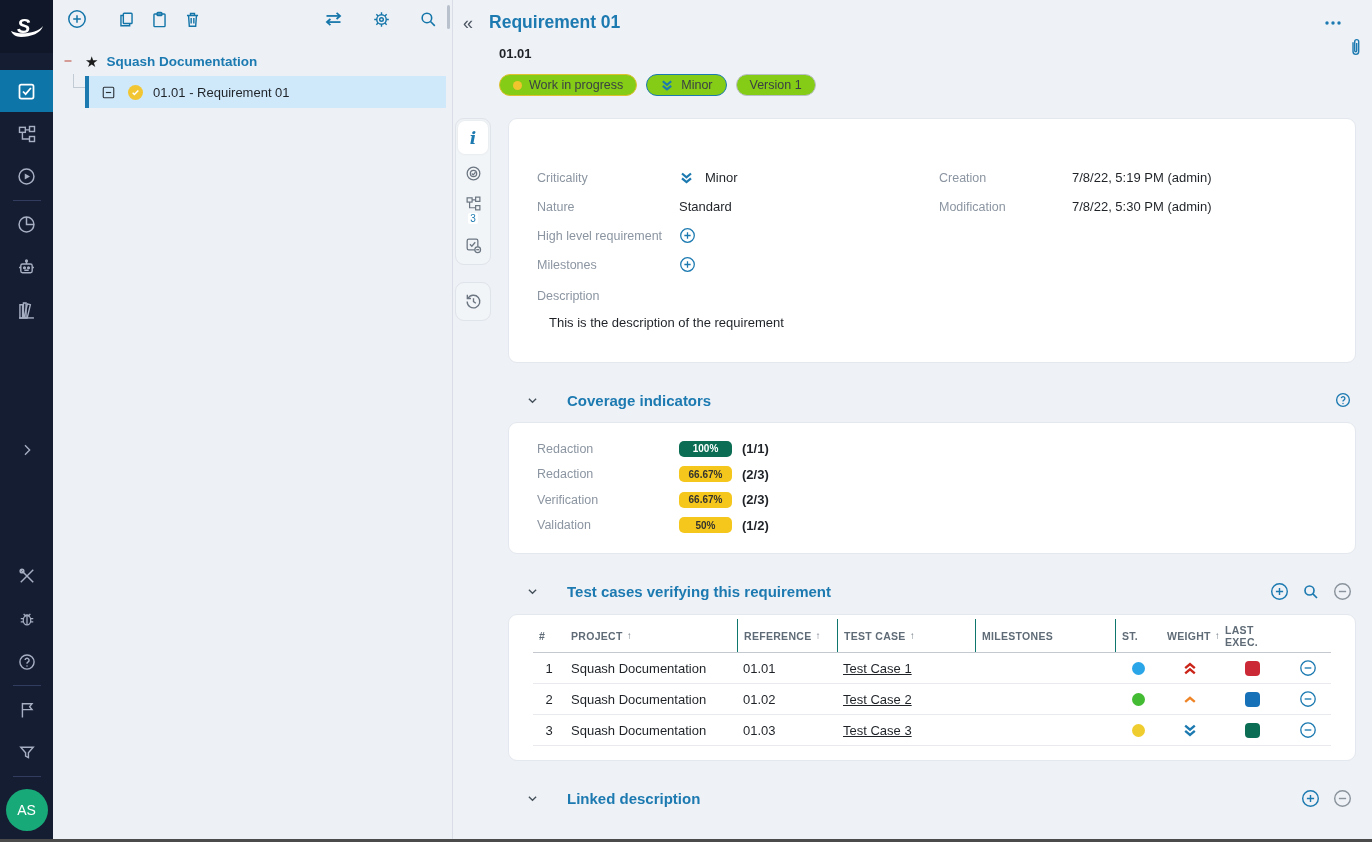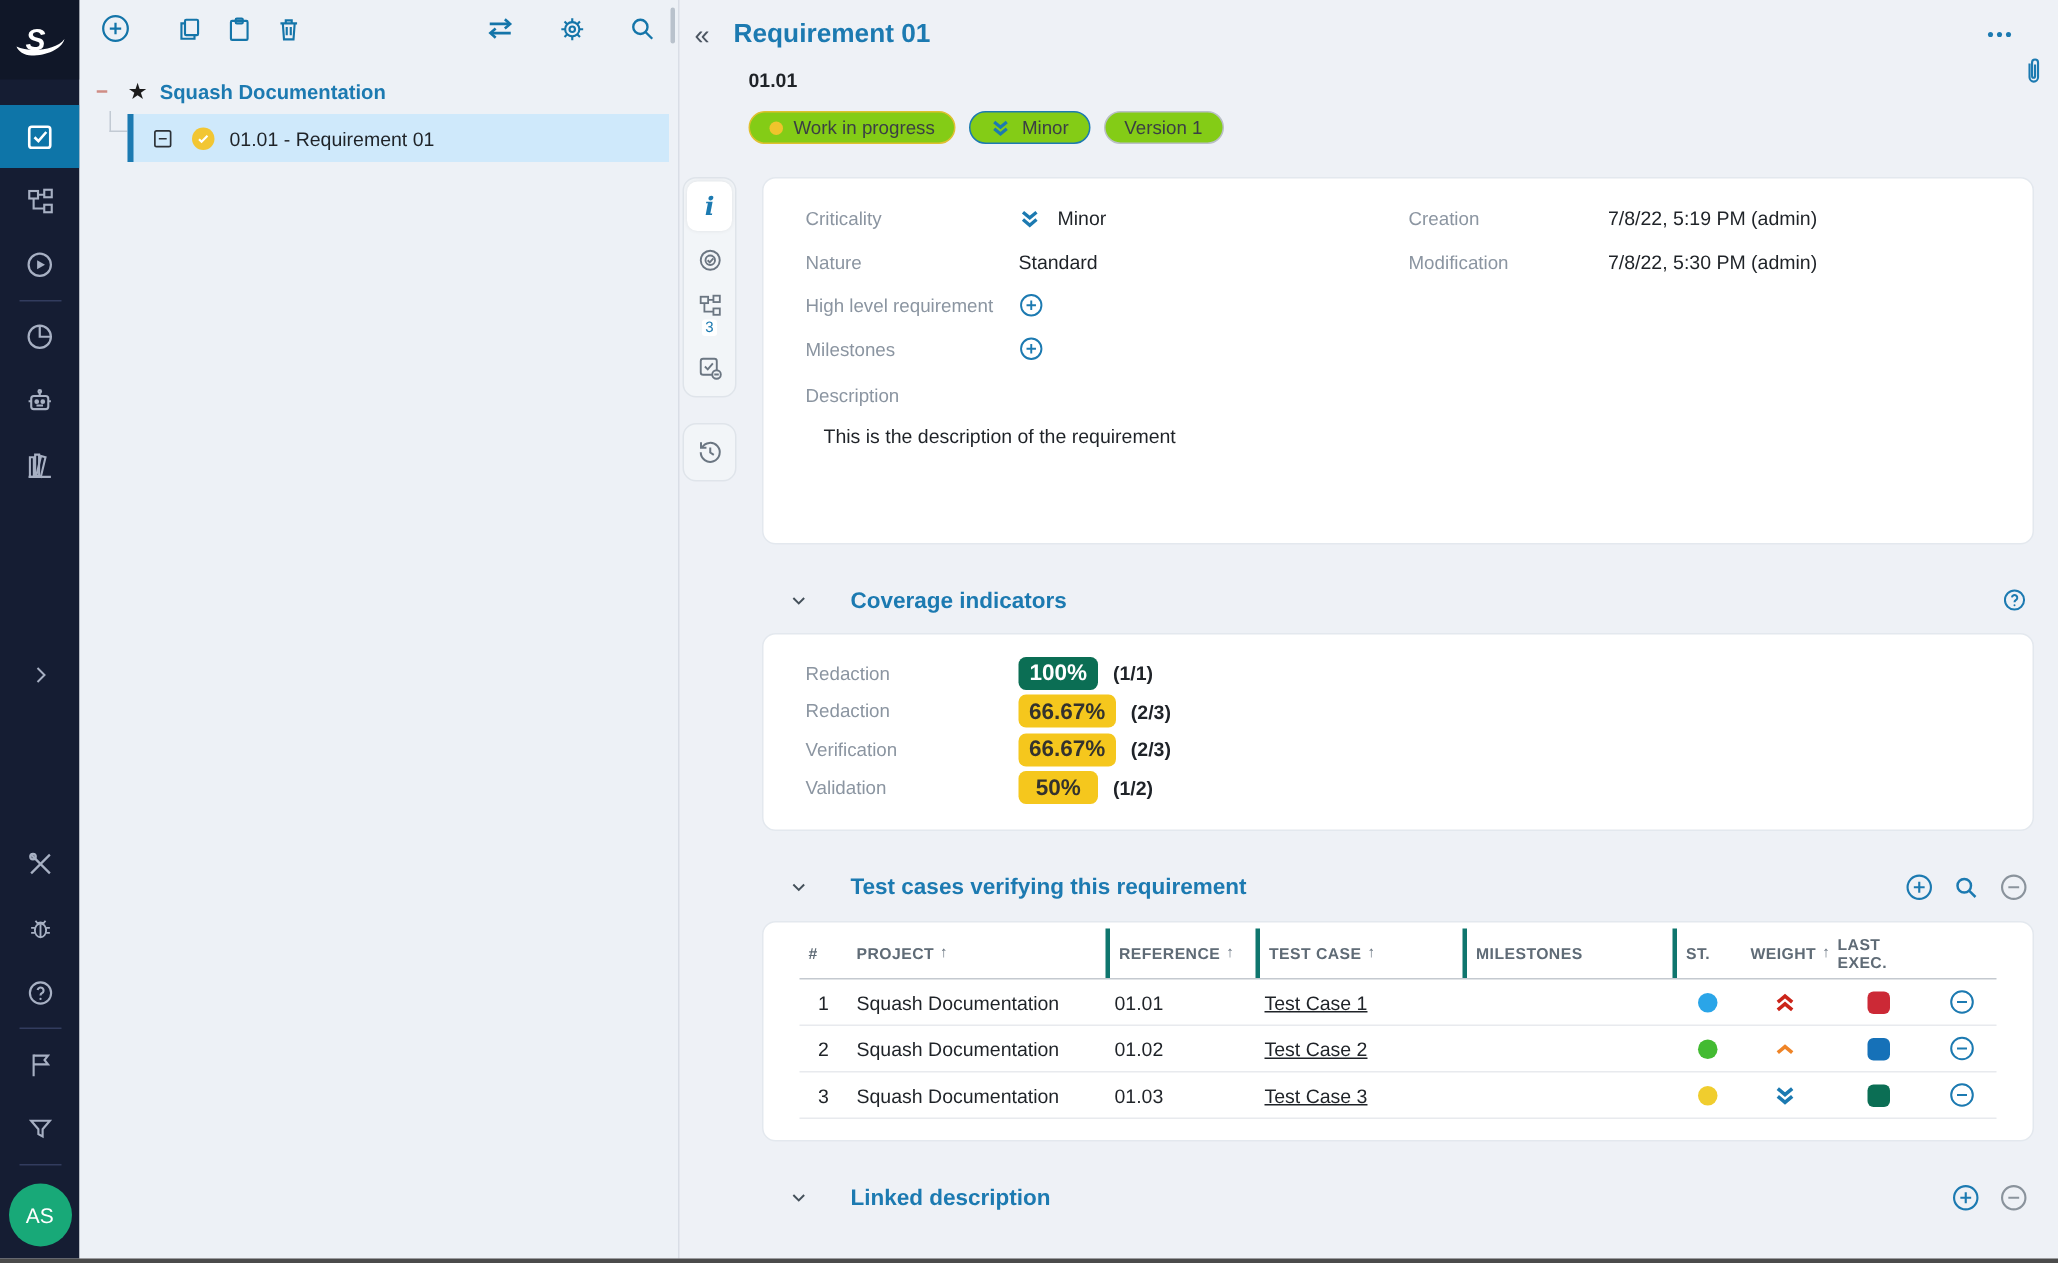--- a/index.html
+++ b/index.html
@@ -63,49 +63,49 @@
   .tab { width:30px; height:33px; border-radius:7px; display:flex; flex-direction:column; align-items:center; justify-content:center; color:#6b7682; cursor:pointer; }
   .tab.active { background:#ffffff; color:#1c7ab1; box-shadow:0 0 3px rgba(0,0,0,.08); }
   .info-glyph { font-weight:800; font-size:17px; font-family:"DejaVu Serif", serif; font-style:italic; }
   .tab-count { font-size:10px; color:#1c7ab1; background:#fff; line-height:1.1; padding:0 2px; margin-top:1px; border-radius:2px; }
 
   .cards { flex:1; margin-left:17px; padding-bottom:4px; }
   .card { background:#fff; border:1px solid #e3e8ee; border-radius:9px; }
 
   
   .info-card { height:245px; padding:12px 28px 0; display:flex; flex-direction:column; }
-  .info-cols { display:flex; }
+  .info-cols { display:flex;margin-top:32px; }
   .info-left { width:402px; flex:none; }
   .f-row { display:flex; align-items:center; height:29px; }
   .f-label { width:142px; flex:none; color:#8b95a1; font-size:12.5px; }
   .f-icon { width:26px; display:flex; align-items:center; }
   .f-value { color:#1f2328; }
   .audit-label { width:133px; flex:none; color:#8b95a1; font-size:12.5px; }
   .desc-label { color:#8b95a1; font-size:12.5px; margin-top:10px; }
   .desc-text { margin-top:12px; margin-left:12px; color:#1f2328; }
 
   
   .section-head { display:flex; align-items:center; margin:28px 2px 13px 18px; }
   .section-title { color:#1c7ab1; font-size:15px; font-weight:700; margin-left:28px; }
   .head-icons { margin-left:auto; display:flex; align-items:center; gap:13px; margin-right:2px; }
   .icon-btn { display:flex; cursor:pointer; }
 
   
   .cov-card { padding:13px 28px 15px; }
   .cov-row { display:flex; align-items:center; height:25.5px; }
   .cov-label { width:142px; flex:none; color:#8b95a1; font-size:12.5px; }
-  .cov-badge { min-width:53px; text-align:center; font-weight:700; border-radius:5px; padding:2.5px 7px; font-size:15px; }
+  .cov-badge { min-width:53px; text-align:center; font-weight:700; border-radius:5px; padding:2.5px 7px; font-size:10px; }
   .cov-count { margin-left:10px; font-weight:700; color:#1f2328; }
 
   
   .tc-card { padding:4px 24px 14px; }
   .tc-grid { display:grid; grid-template-columns:32px 172px 100px 138px 140px 46px 58px 66px 1fr; align-items:center; }
   .tc-head { height:34px; border-bottom:1px solid #c4c9cf; }
   .th { font-size:10.5px; font-weight:700; color:#5f6b76; letter-spacing:.3px; display:flex; align-items:center; height:100%; padding:0 6px; }
-  .th.sep { border-left:3px solid #0f766e; }
+  .th.sep { border-left:1px solid #0f766e; }
   .sort-arrow { font-size:10px; margin-left:4px; color:#6b7682; }
   .tr { height:31px; border-bottom:1px solid #e8eaee; }
   .td { display:flex; align-items:center; padding:0 6px; height:100%; color:#1f2328; }
   .td.center { justify-content:center; }
   .tc-link { color:#1f2328; text-decoration:underline; cursor:pointer; }
   .st-dot { width:13px; height:13px; border-radius:50%; }
   .exec-sq { width:15px; height:15px; border-radius:4px; }
   .unlink { display:flex; cursor:pointer; }
 
   .bottom-strip { position:fixed; left:0; right:0; bottom:0; height:3px; background:#4b4b4b; }

